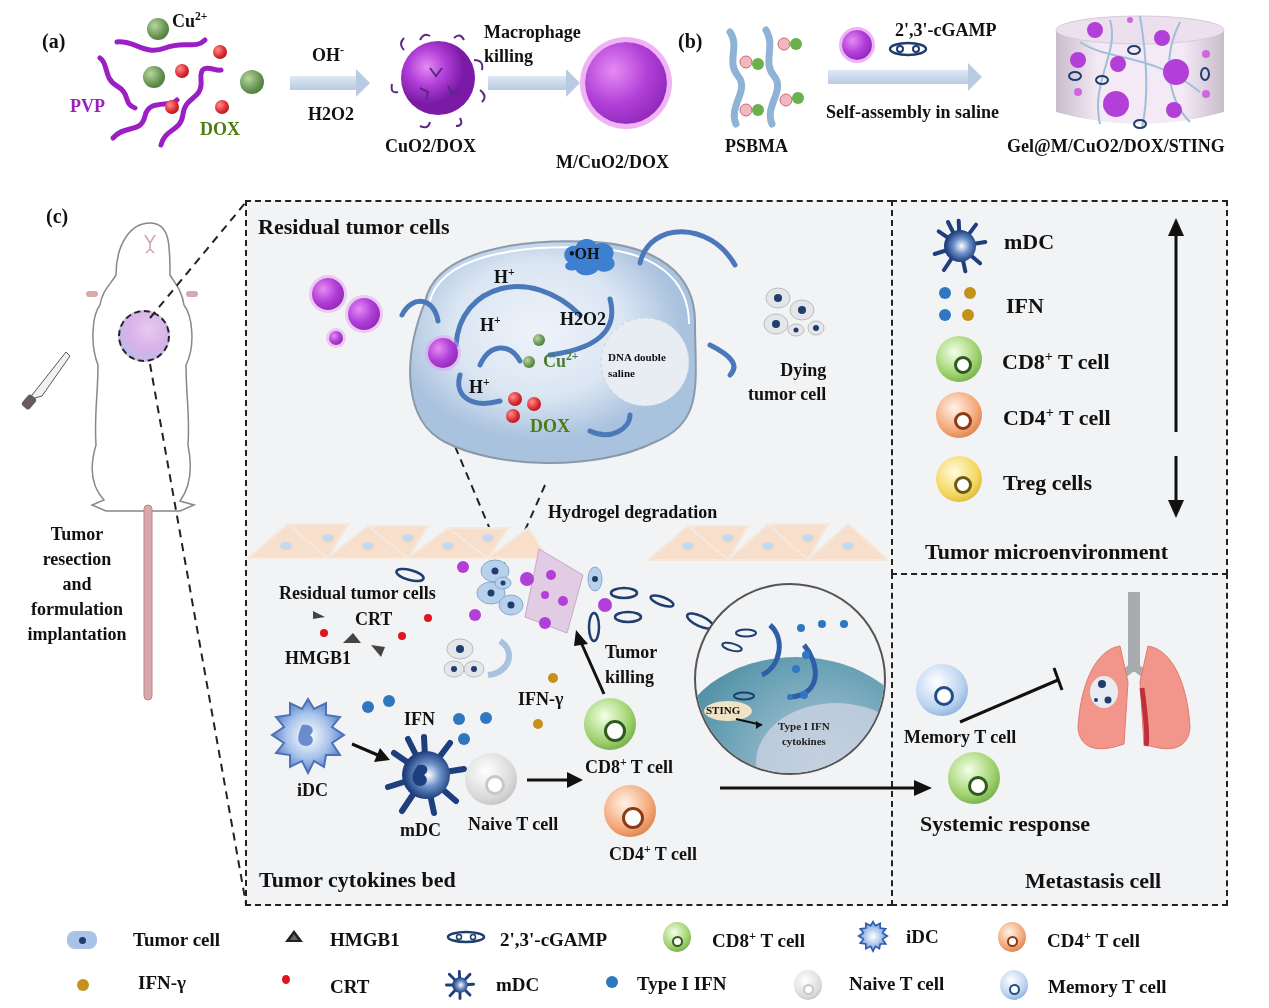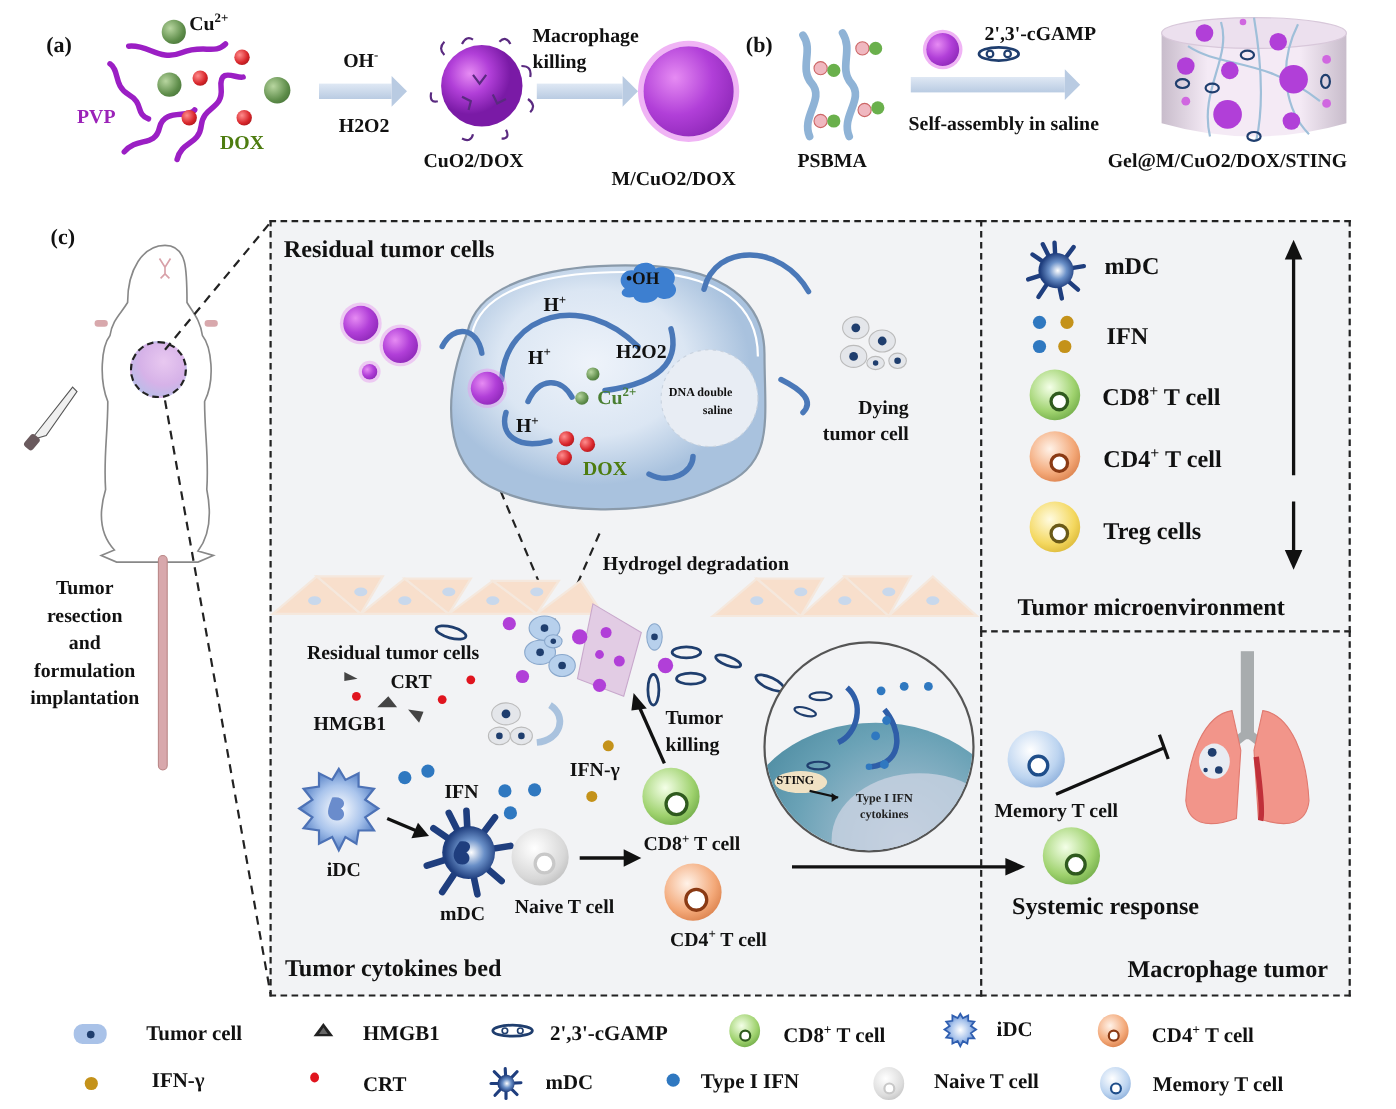--- a/index.html
+++ b/index.html
@@ -203,21 +203,21 @@
 <div class="t lbl18" style="left:480px;top:314px;"><span>H</span><sup>+</sup></div>
 <div class="t lbl18" style="left:469px;top:376px;"><span>H</span><sup>+</sup></div>
 <div class="t lbl18" style="left:560px;top:309px;">H2O2</div>
 <div class="sphere green-sph" style="left:533px;top:334px;width:12px;height:12px;"></div>
 <div class="sphere green-sph" style="left:523px;top:356px;width:12px;height:12px;"></div>
 <div class="t lbl18 green" style="left:543px;top:350px;"><span>Cu</span><sup>2+</sup></div>
 <div class="sphere red-sph" style="left:508px;top:392px;width:14px;height:14px;"></div>
 <div class="sphere red-sph" style="left:527px;top:397px;width:14px;height:14px;"></div>
 <div class="sphere red-sph" style="left:506px;top:409px;width:14px;height:14px;"></div>
 <div class="t lbl18 red" style="left:530px;top:416px;">DOX</div>
-<div class="t lbl11" style="left:608px;top:349px;text-align:right;line-height:16px;">
+<div class="t lbl11" style="left:608px;top:349px;text-align:left;line-height:16px;">
     <div>DNA double</div>
     <div>saline</div>
   </div>
 
 <svg style="left:762px;top:286px;" width="70" height="52" viewBox="0 0 70 52">
   <ellipse cx="16" cy="12" rx="12" ry="10" fill="#e4e6ea" stroke="#bbb"></ellipse>
     <circle cx="16" cy="12" r="4" fill="#1f3e6e"></circle>
   <ellipse cx="40" cy="24" rx="12" ry="10" fill="#e4e6ea" stroke="#bbb"></ellipse>
     <circle cx="40" cy="24" r="4" fill="#1f3e6e"></circle>
   <ellipse cx="14" cy="38" rx="12" ry="10" fill="#e4e6ea" stroke="#bbb"></ellipse>
@@ -496,21 +496,21 @@
   <rect x="52" y="4" width="12" height="80" fill="#a8acae"></rect>
   <path d="M58 78 L40 92 M58 78 L76 92" stroke="#a8acae" stroke-width="8"></path>
   <path d="M44 58 C18 62, 4 100, 2 140 C4 160, 20 166, 48 156 L52 94 Z" fill="#f2958a" stroke="#e07a70"></path>
   <path d="M72 58 C98 62, 112 100, 114 140 C112 160, 96 166, 68 156 L64 94 Z" fill="#f2958a" stroke="#e07a70"></path>
   <path d="M66 100 C70 130, 72 150, 70 158" stroke="#c0303a" stroke-width="5" fill="none"></path>
   <ellipse cx="28" cy="104" rx="14" ry="16" fill="#e8ecf2"></ellipse>
   <circle cx="26" cy="96" r="4" fill="#1f3e6e"></circle>
     <circle cx="32" cy="112" r="3.5" fill="#1f3e6e"></circle>
     <circle cx="20" cy="112" r="2" fill="#1f3e6e"></circle>
 </svg>
-<div class="t lbl22" style="left:1025px;top:868px;">Macrophage tumor</div>
+<div class="t lbl22" style="left:1025px;top:868px;">Metastasis cell</div>
 
 <div>
   <div class="sphere" style="left:67px;top:931px;width:30px;height:18px;border-radius:8px;background:#a9c2e8;">
       <div class="sphere" style="left:12px;top:6px;width:7px;height:7px;background:#1f3e6e;"></div>
     </div>
   <div class="t lbl19" style="left:133px;top:929px;">Tumor cell</div>
   <svg style="left:285px;top:930px;" width="18" height="12" viewBox="0 0 18 12">
       <path d="M9 0 L18 12 L0 12 Z" fill="#222"></path>
       <path d="M9 4 L13 10 L5 10 Z" fill="#666"></path>
     </svg>

